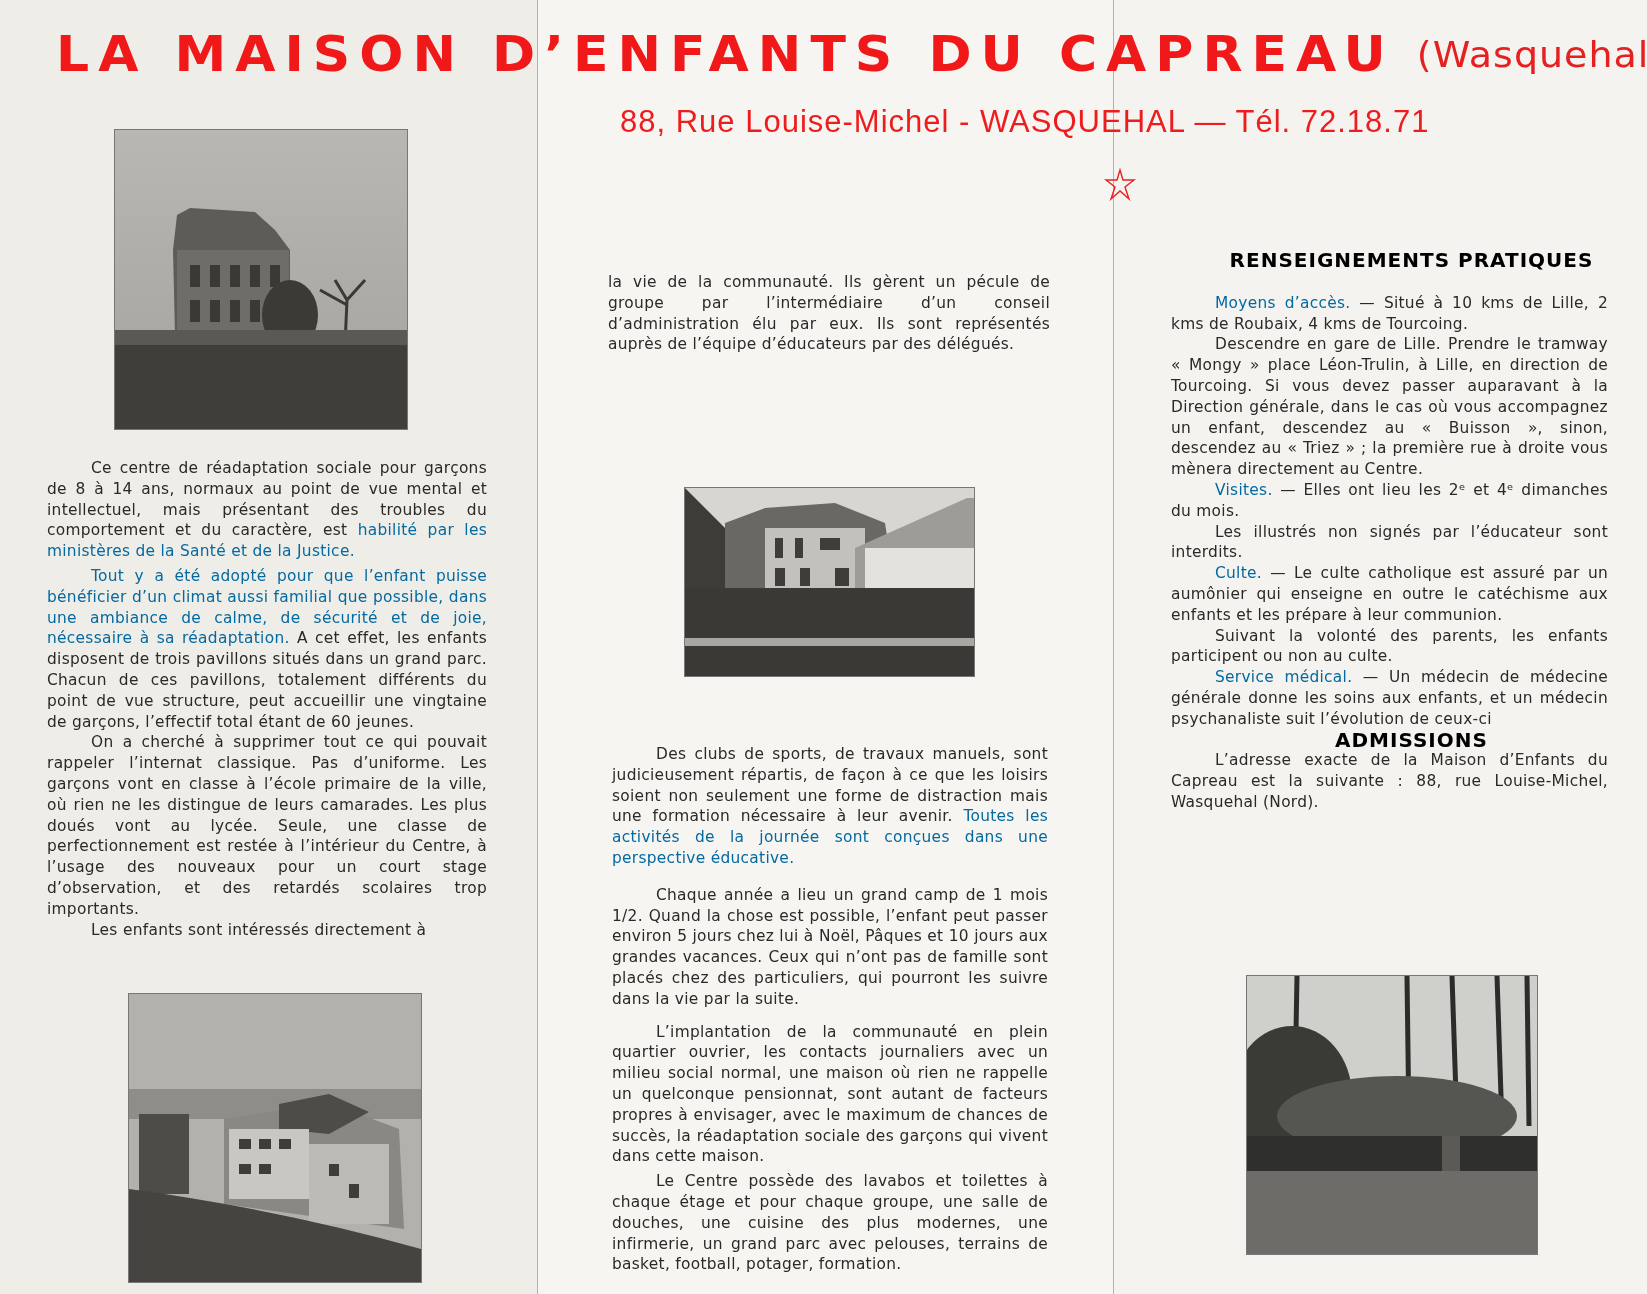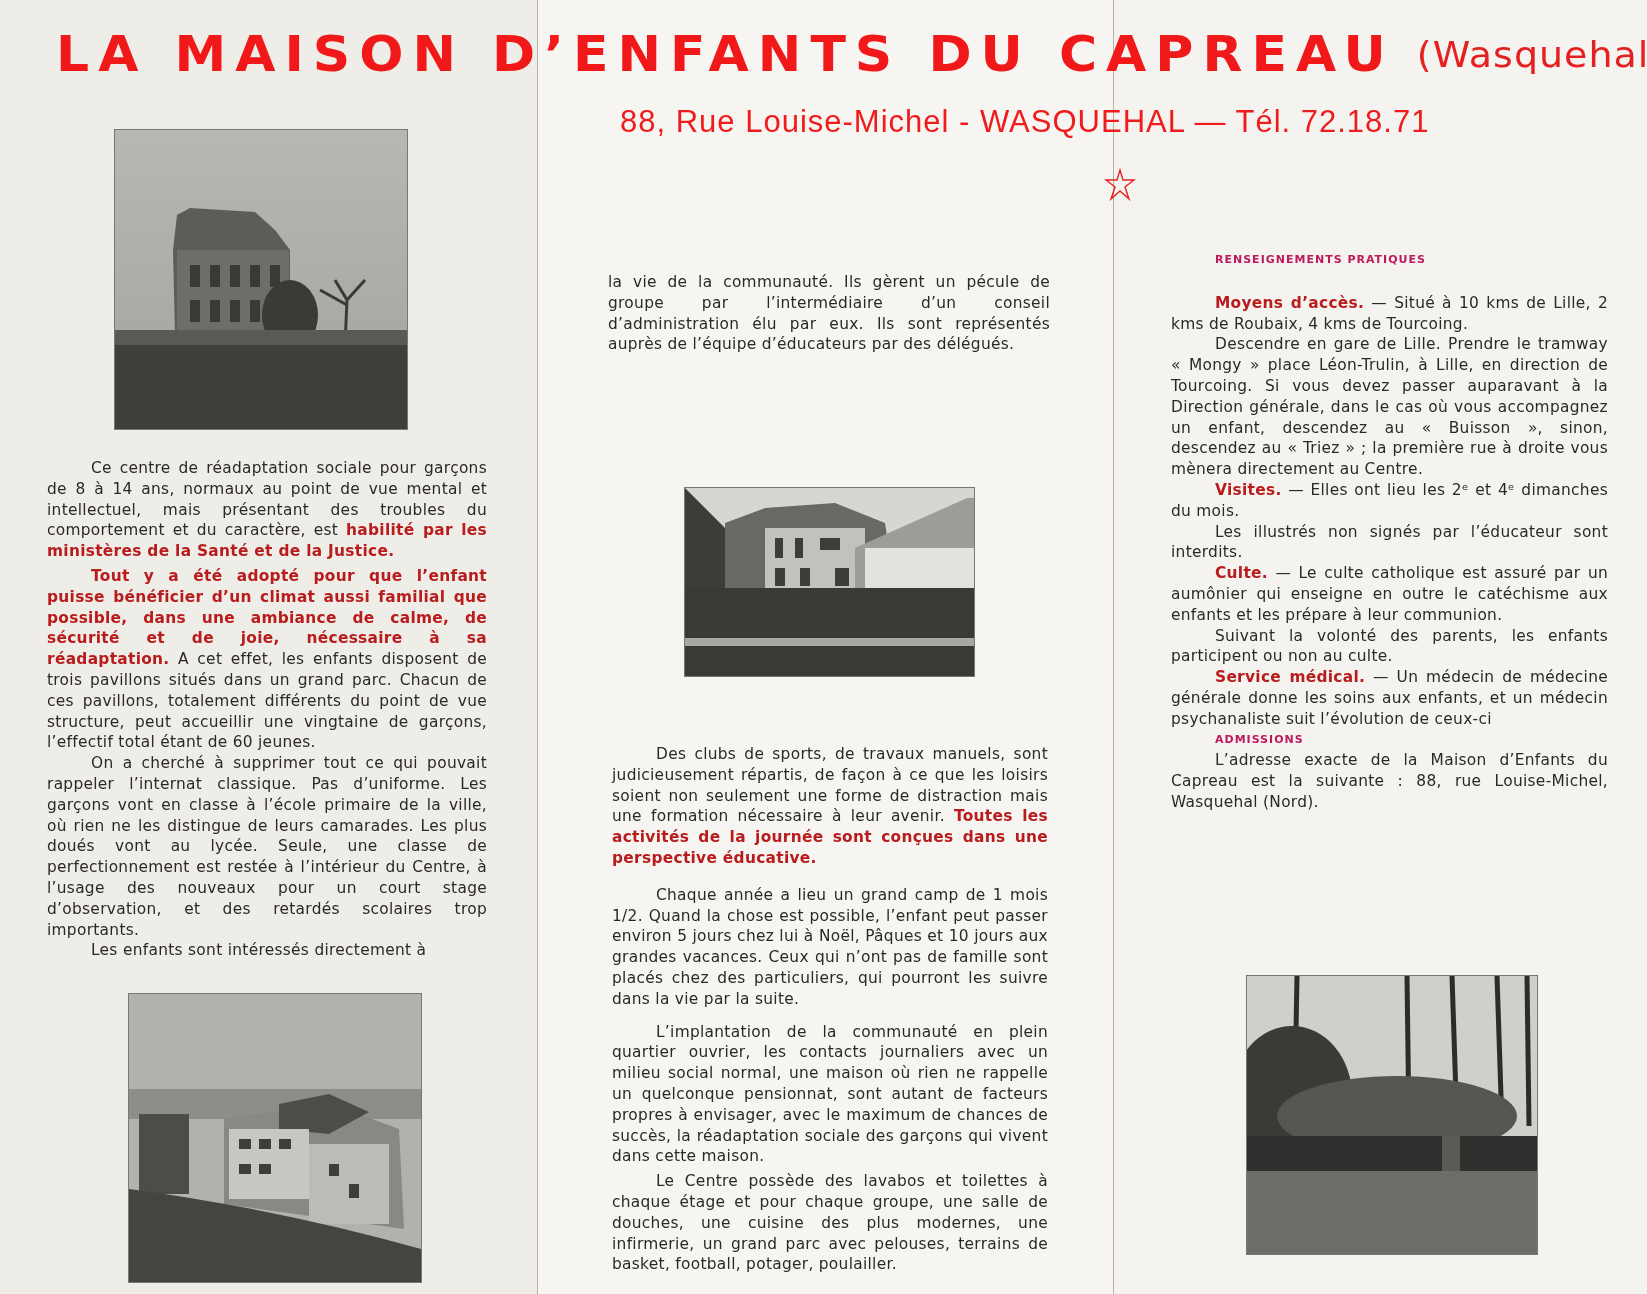--- a/index.html
+++ b/index.html
@@ -34,24 +34,24 @@
   .photo { position:absolute; border:1px solid #777; overflow:hidden; }
   .photo svg { display:block; width:100%; height:100%; }
 
   .col-text {
     position:absolute; font-family:"DejaVu Sans", sans-serif;
     font-size:15.4px; line-height:20.8px; text-align:justify; color:#2b2927;
     letter-spacing:0.3px;
   }
   .col-text p { margin:0; text-indent:44px; }
   .col-text p.noindent { text-indent:0; }
-  .col-text b { font-weight:bold; color:#b91c1c; }
+  .col-text b { font-weight:normal; color:#0369a1; }
   .section-head {
-    color:#be185d; font-weight:bold;
-    font-size:11px; letter-spacing:1px; margin:0;
+    text-align:center; color:#000000; font-weight:bold;
+    font-size:20px; letter-spacing:1px; margin:0;
   }
 </style>
 </head>
 <body>
 
 <div class="panel-left"></div>
 <div class="panel-mid"></div>
 <div class="panel-right"></div>
 <div class="fold" style="left:537px"></div>
 <div class="fold" style="left:1113px"></div>
@@ -144,21 +144,21 @@
     <path d="M0,0 L0,100 L40,100 L40,40 Z" fill="#3d3c39"></path>
     <rect x="0" y="100" width="289" height="88" fill="#3a3936"></rect>
     <rect x="0" y="150" width="289" height="8" fill="#a9a7a2"></rect>
   </svg>
 </div>
 
 <div class="col-text" style="left:612px;top:744px;width:436px">
   <p><span>Des clubs de sports, de travaux manuels, sont judicieusement répartis, de façon à ce que les loisirs soient non seulement une forme de distraction mais une formation nécessaire à leur avenir. </span><b>Toutes les activités de la journée sont conçues dans une perspective éducative.</b></p>
   <p style="margin-top:16px">Chaque année a lieu un grand camp de 1 mois 1/2. Quand la chose est possible, l’enfant peut passer environ 5 jours chez lui à Noël, Pâques et 10 jours aux grandes vacances. Ceux qui n’ont pas de famille sont placés chez des particuliers, qui pourront les suivre dans la vie par la suite.</p>
   <p style="margin-top:12px">L’implantation de la communauté en plein quartier ouvrier, les contacts journaliers avec un milieu social normal, une maison où rien ne rappelle un quelconque pensionnat, sont autant de facteurs propres à envisager, avec le maximum de chances de succès, la réadaptation sociale des garçons qui vivent dans cette maison.</p>
-  <p style="margin-top:4px">Le Centre possède des lavabos et toilettes à chaque étage et pour chaque groupe, une salle de douches, une cuisine des plus modernes, une infirmerie, un grand parc avec pelouses, terrains de basket, football, potager, poulailler.</p>
+  <p style="margin-top:4px">Le Centre possède des lavabos et toilettes à chaque étage et pour chaque groupe, une salle de douches, une cuisine des plus modernes, une infirmerie, un grand parc avec pelouses, terrains de basket, football, potager, formation.</p>
 </div>
 
 <div class="col-text" style="left:1171px;top:250px;width:437px">
   <p class="section-head">RENSEIGNEMENTS PRATIQUES</p>
   <div style="height:22px"></div>
   <p><b>Moyens d’accès.</b><span> — Situé à 10 kms de Lille, 2 kms de Roubaix, 4 kms de Tourcoing.</span></p>
   <p>Descendre en gare de Lille. Prendre le tramway « Mongy » place Léon-Trulin, à Lille, en direction de Tourcoing. Si vous devez passer auparavant à la Direction générale, dans le cas où vous accompagnez un enfant, descendez au « Buisson », sinon, descendez au « Triez » ; la première rue à droite vous mènera directement au Centre.</p>
   <p><b>Visites.</b><span> — Elles ont lieu les 2ᵉ et 4ᵉ dimanches du mois.</span></p>
   <p>Les illustrés non signés par l’éducateur sont interdits.</p>
   <p><b>Culte.</b><span> — Le culte catholique est assuré par un aumônier qui enseigne en outre le catéchisme aux enfants et les prépare à leur communion.</span></p>

